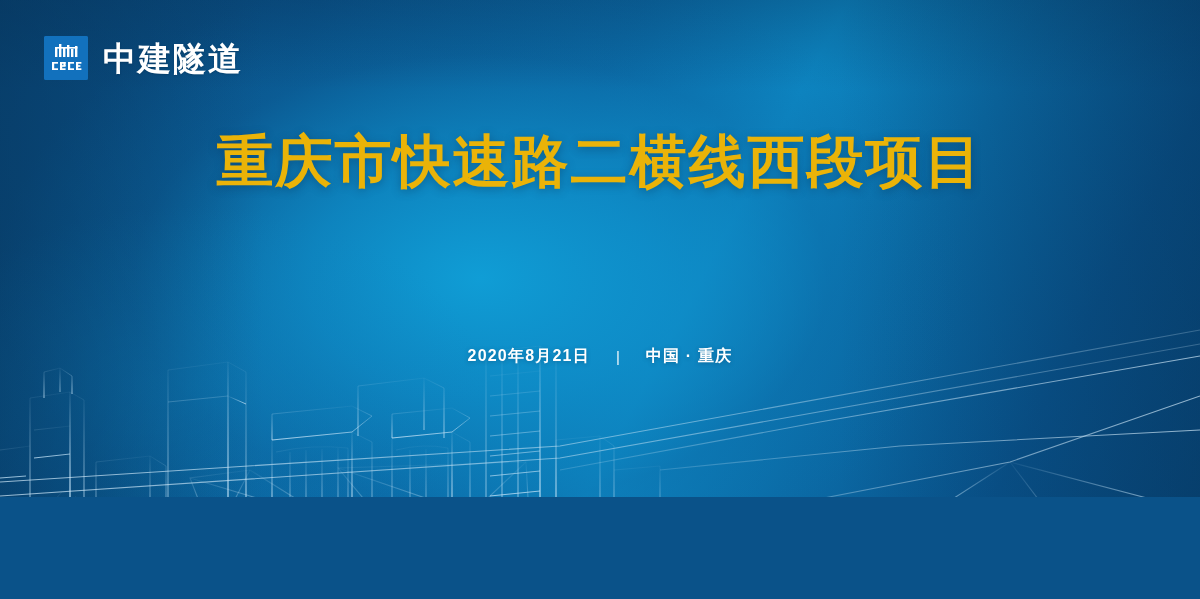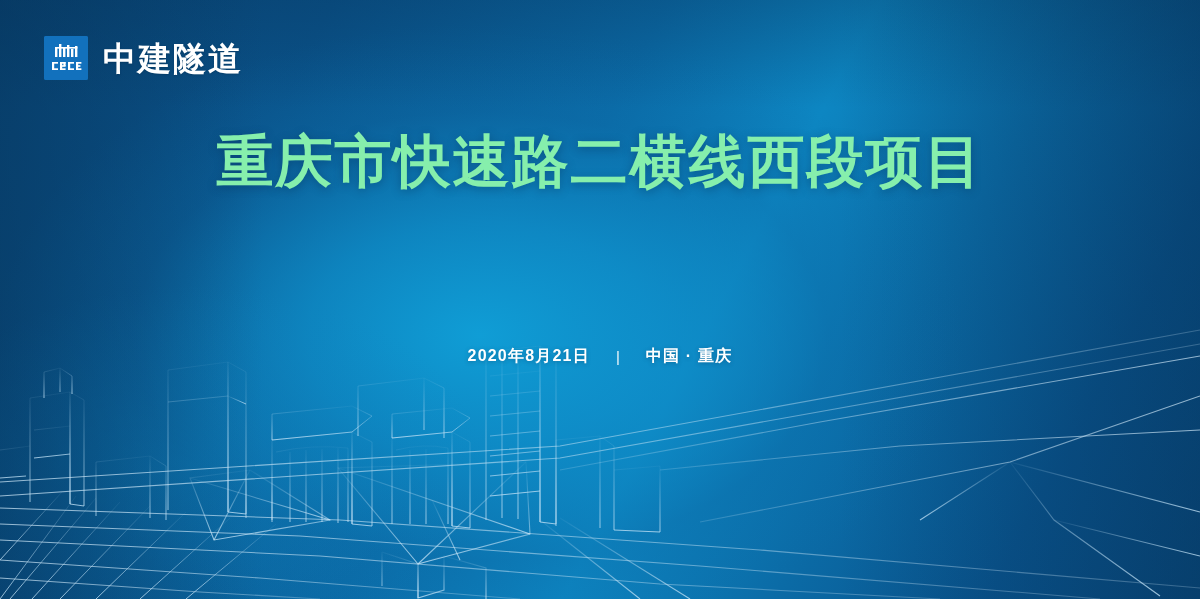--- a/index.html
+++ b/index.html
@@ -7,21 +7,21 @@
   html, body {
     width:1200px; height:599px;
     background:#0a5289;
     font-family:"Liberation Sans", "DejaVu Sans", sans-serif;
     overflow:hidden;
   }
 
   .stage {
     position:relative;
     width:1200px;
-    height:599px;
+    height:497px;
     overflow:hidden;
     background:#0b4f86;
   }
 
   
   .bg-base {
     position:absolute; inset:0;
     background:linear-gradient(118deg,
        #0a4a7d 0%,
        #0a5289 22%,
@@ -90,21 +90,21 @@
 
   
   .headline {
     position:absolute;
     left:0; right:0;
     top:128px;
     text-align:center;
     z-index:6;
   }
   .headline .line {
-    color:#86efac;
+    color:#eab308;
     font-size:57px;
     font-weight:bold;
     line-height:1.18;
     letter-spacing:2px;
     white-space:nowrap;
     text-shadow:0 2px 10px rgba(4,45,82,0.40);
   }
 
   
   .meta {

